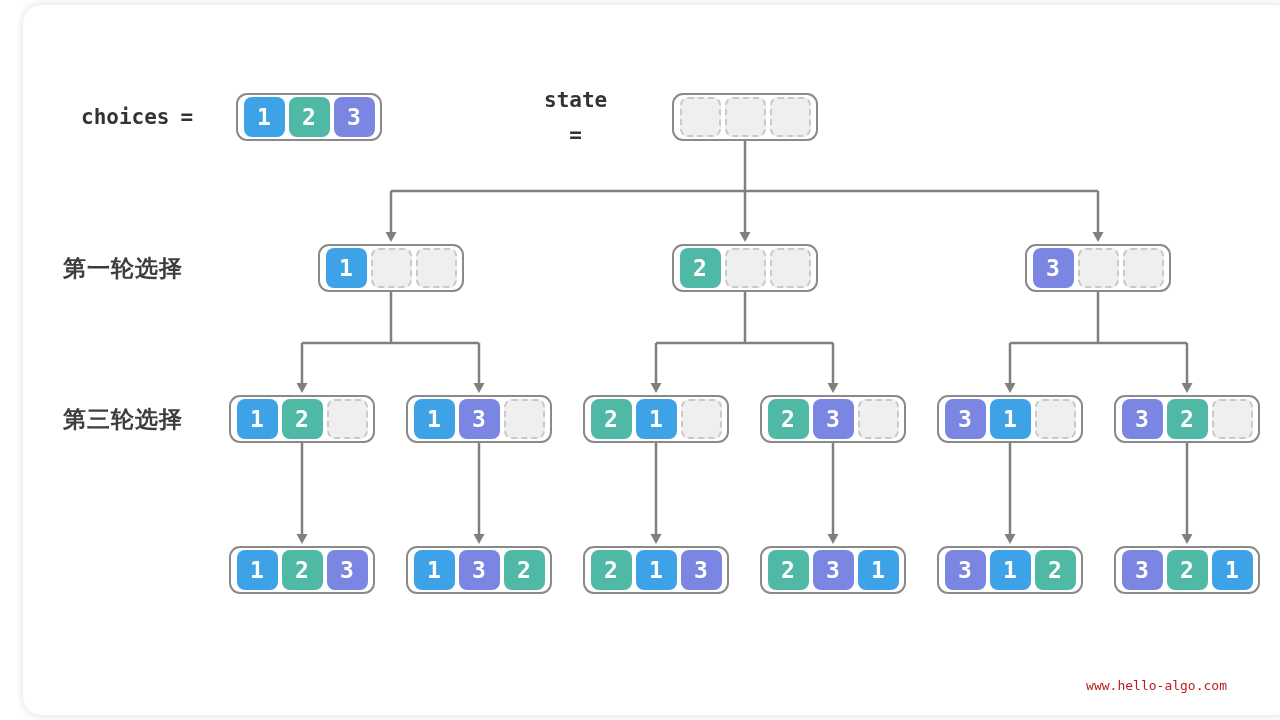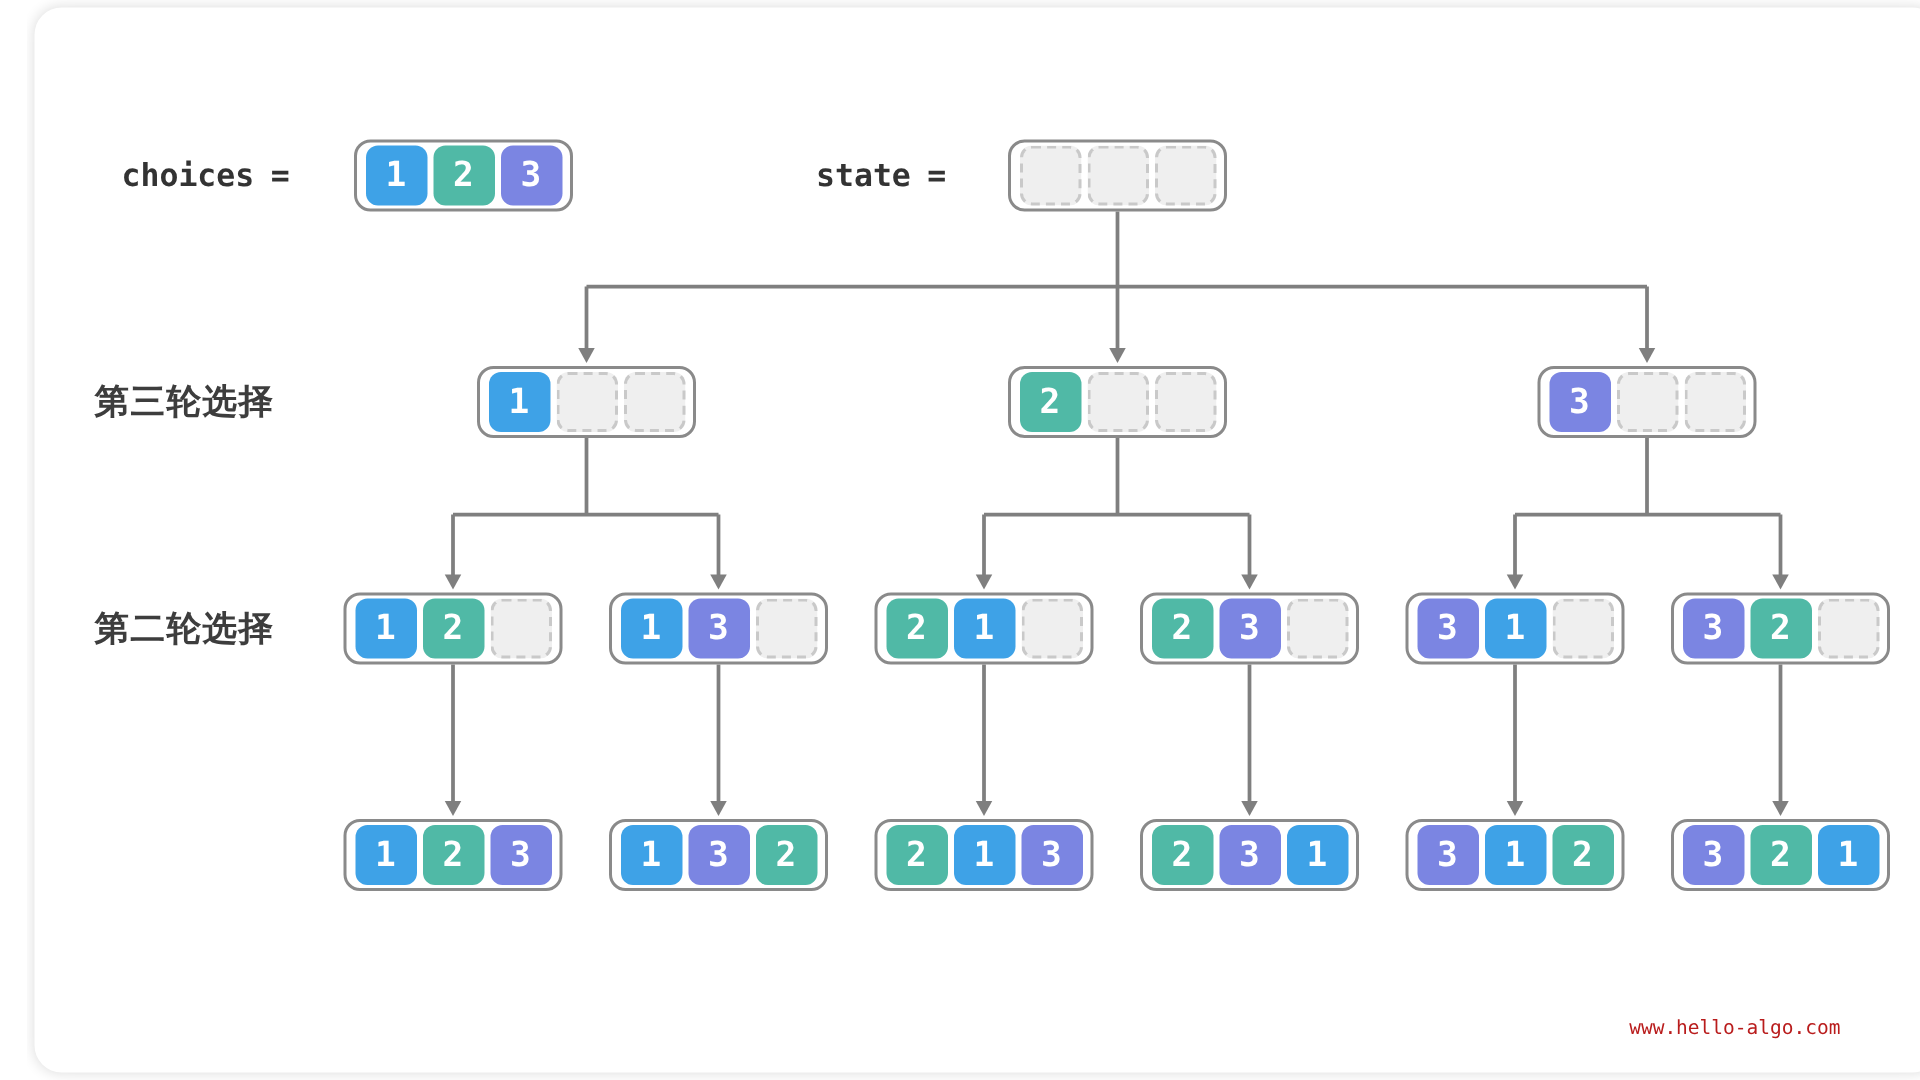--- a/index.html
+++ b/index.html
@@ -40,27 +40,27 @@
         <polygon points="627.5,529 638.5,529 633,539" fill="#7f7f7f"></polygon>
         <polygon points="804.5,529 815.5,529 810,539" fill="#7f7f7f"></polygon>
         <polygon points="981.5,529 992.5,529 987,539" fill="#7f7f7f"></polygon>
         <polygon points="1158.5,529 1169.5,529 1164,539" fill="#7f7f7f"></polygon>
       </svg>
 
     <div class="code-label" style="left:58px;top:112px;">
       <span>choices</span>
       <span>=</span>
     </div>
-    <div class="code-label" style="left:521px;top:112px;">
+    <div class="code-label" style="left:521px;top:112px;flex-direction:column;">
       <span>state</span>
       <span>=</span>
     </div>
 
-    <div class="row-label" style="top:263px;">第三轮选择</div>
-    <div class="row-label" style="top:414px;">第二轮选择</div>
+    <div class="row-label" style="top:263px;">第一轮选择</div>
+    <div class="row-label" style="top:414px;">第三轮选择</div>
 
     <div id="boxes">
         <div class="abox" style="left: 213px; top: 88px; border-color: rgb(138, 138, 138);">
           <div class="cell" style="background: rgb(62, 162, 231);">1</div>
           <div class="cell" style="background: rgb(80, 185, 166);">2</div>
           <div class="cell" style="background: rgb(123, 133, 226);">3</div>
         </div>
         <div class="abox" style="left: 649px; top: 88px; border-color: rgb(138, 138, 138);">
           <div class="cell empty"></div>
           <div class="cell empty"></div>

